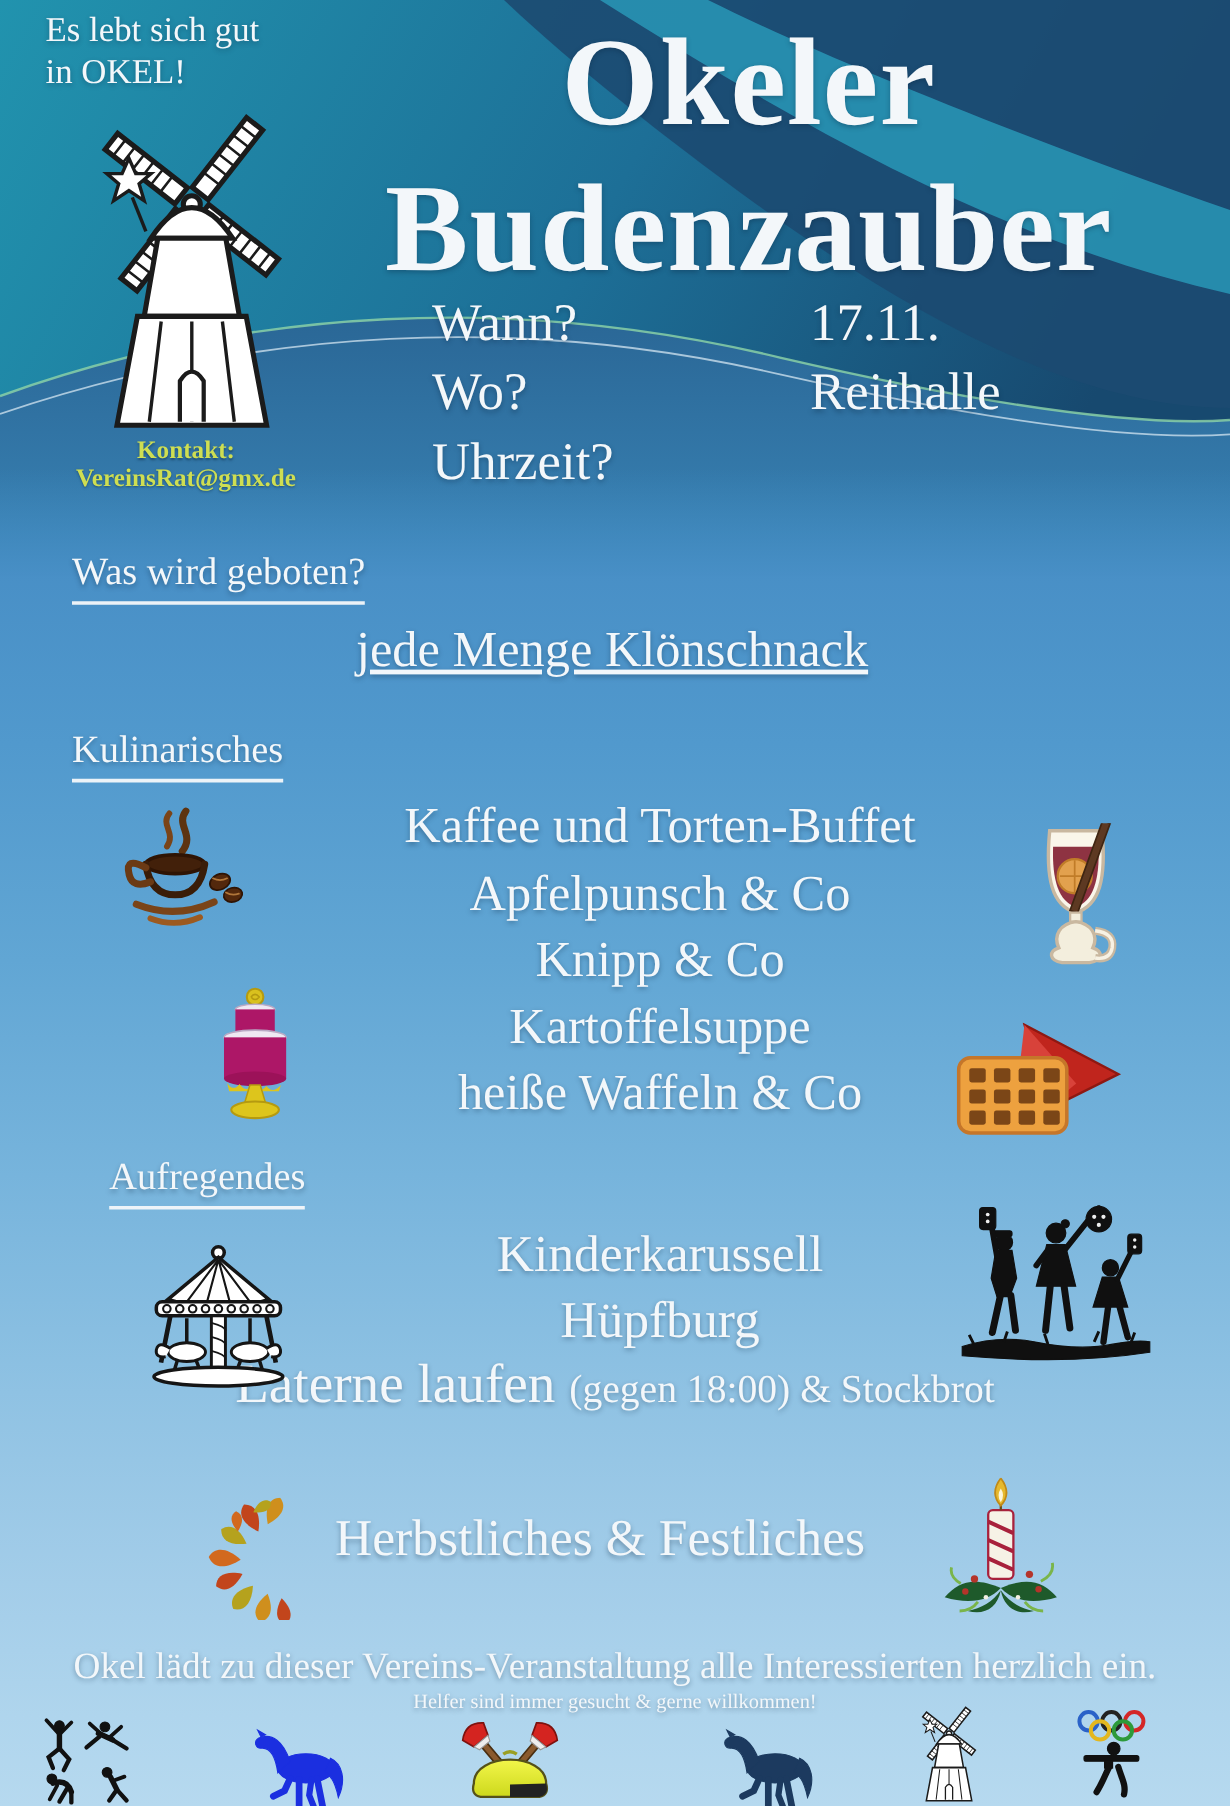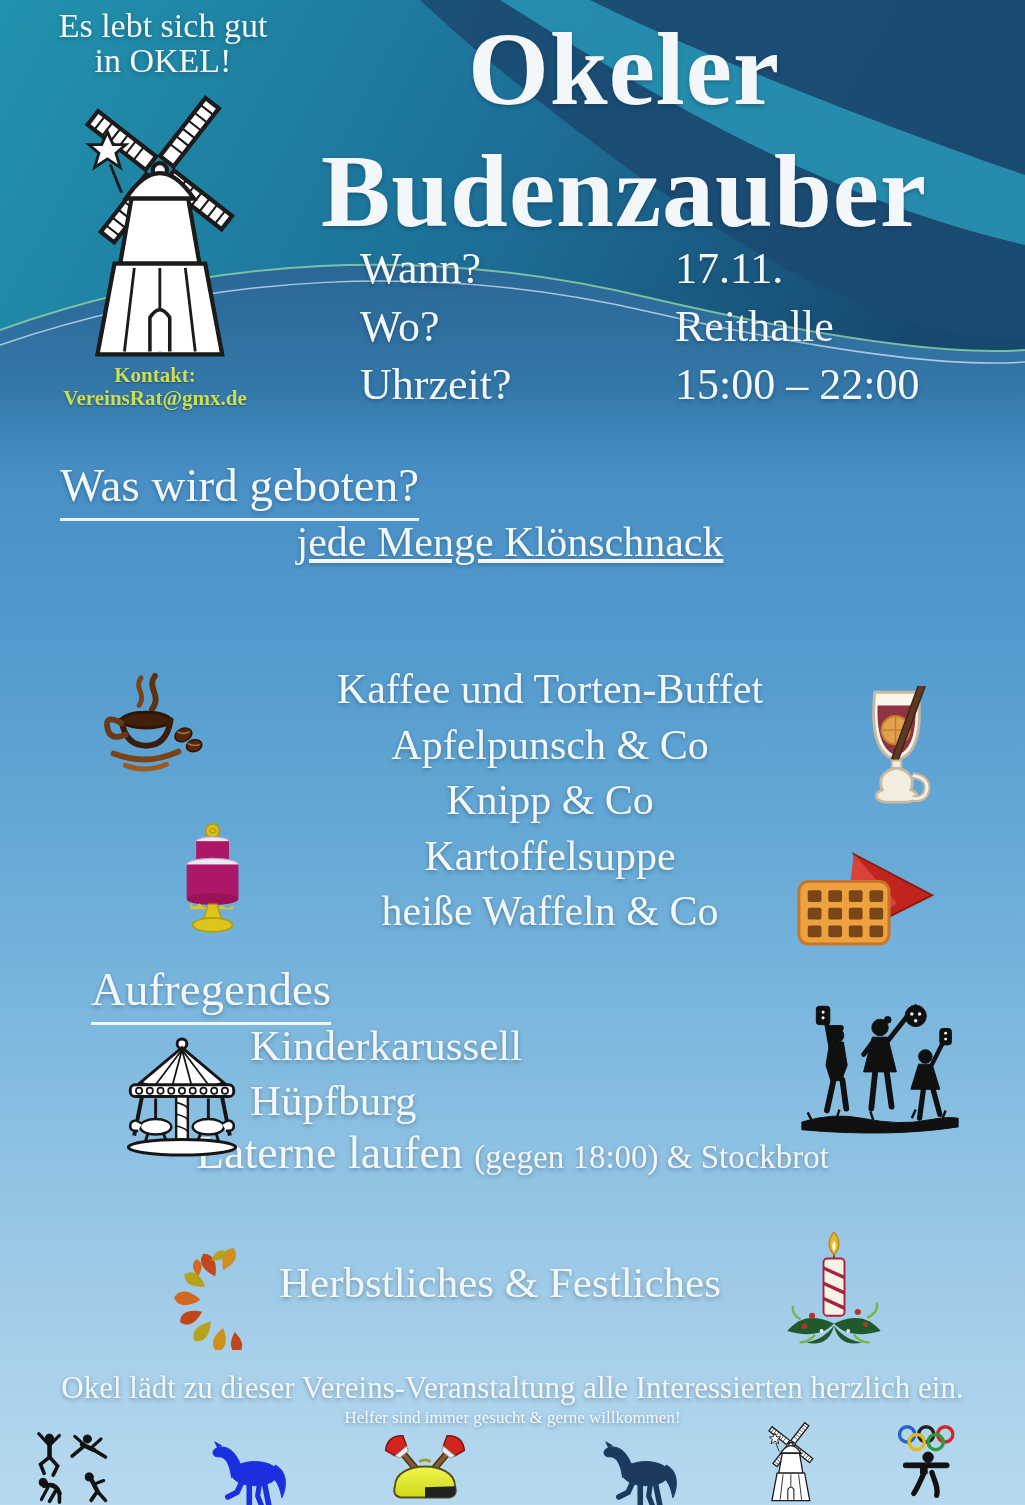--- a/index.html
+++ b/index.html
@@ -2,39 +2,39 @@
 <html><head>
 <meta charset="utf-8">
 <style>
   html,body{margin:0;padding:0;}
   body{width:1025px;height:1505px;font-family:"Liberation Serif","DejaVu Serif",serif;}
   .poster{position:relative;width:1025px;height:1505px;overflow:hidden;color:#f3f7fa;
     background:linear-gradient(180deg,#1e7da4 0px,#2e81ad 240px,#418cc1 400px,#488fc6 470px,#5199cd 620px,#61a6d4 800px,#77b4dc 980px,#8fc2e3 1160px,#a3cde9 1320px,#afd5ed 1430px,#b6d9ef 1505px);}
   .abs{position:absolute;}
   .txt{text-shadow:0 2px 4px rgba(8,35,60,.35);}
   .underlined{display:inline-block;border-bottom:3px solid rgba(244,248,250,.95);padding-bottom:6px;}
-  .slogan{left:38px;top:8px;width:250px;font-size:34px;line-height:35px;text-align:center;}
+  .slogan{left:38px;top:8px;width:250px;font-size:29px;line-height:35px;}
   .headerwaves{left:0;top:0;}
   .windmill-big{left:72px;top:80px;}
   .contact{left:22px;top:364px;width:266px;text-align:center;color:#cede52;font-weight:bold;font-size:21px;line-height:23px;text-shadow:0 1px 2px rgba(8,35,60,.5);}
   .title{left:219px;top:8px;width:810px;text-align:center;font-weight:bold;font-size:104px;line-height:122px;letter-spacing:1px;}
   .info{left:360px;top:240px;font-size:44px;line-height:58px;}
   .info-row{display:flex;}
   .info-label{width:315px;}
-  .sec-head{font-size:47px;}
+  .sec-head{font-size:32px;}
   .offer-head{left:60px;top:458px;}
   .offer-tag{left:150px;top:518px;width:720px;text-align:center;font-size:42px;text-decoration:underline;}
   .kul-head{left:60px;top:606px;}
   .kul-list{left:230px;top:662px;width:640px;text-align:center;font-size:42px;line-height:55.5px;}
   .coffee{left:88px;top:672px;}
   .punch{left:852px;top:686px;}
   .cake{left:172px;top:812px;}
   .waffle{left:795px;top:852px;}
   .auf-head{left:60px;top:962px;margin-left:31px;}
-  .auf-list{left:250px;top:1018px;width:600px;text-align:left;font-size:43px;line-height:55px;}
+  .auf-list{left:250px;top:1018px;width:600px;text-align:center;font-size:43px;line-height:55px;}
   .carousel{left:108px;top:1036px;}
   .lanternkids{left:798px;top:996px;}
   .lantern-line{left:0;top:1126px;width:1025px;text-align:center;font-size:46px;white-space:nowrap;}
   .lantern-note{font-size:33px;}
   .haus-head{left:60px;top:1205px;}
   .haus-item{left:230px;top:1258px;width:540px;text-align:center;font-size:43px;}
   .leaves{left:168px;top:1248px;}
   .candle{left:772px;top:1228px;}
   .invite{left:0;top:1370px;width:1025px;text-align:center;font-size:31px;}
   .helpers{left:0;top:1408px;width:1025px;text-align:center;font-size:17px;}
@@ -147,27 +147,27 @@
     <div class="info-row">
       <span class="info-label">Wann?</span>
       <span>17.11.</span>
     </div>
     <div class="info-row">
       <span class="info-label">Wo?</span>
       <span>Reithalle</span>
     </div>
     <div class="info-row">
       <span class="info-label">Uhrzeit?</span>
-      <span>15:00 – 22:00</span>
     </div>
   </div>
 
   <div class="abs offer-head sec-head txt"><span class="underlined">Was wird geboten?</span></div>
   <div class="abs offer-tag txt">jede Menge Klönschnack</div>
 
+  <div class="abs kul-head sec-head txt"><span class="underlined">Kulinarisches</span></div>
   <div class="abs kul-list txt">
     <div>Kaffee und Torten-Buffet</div>
     <div>Apfelpunsch &amp; Co</div>
     <div>Knipp &amp; Co</div>
     <div>Kartoffelsuppe</div>
     <div>heiße Waffeln &amp; Co</div>
   </div>
 
   <svg class="abs coffee" width="118" height="113" viewBox="0 0 120 115">
     <g fill="none" stroke-linecap="round">

